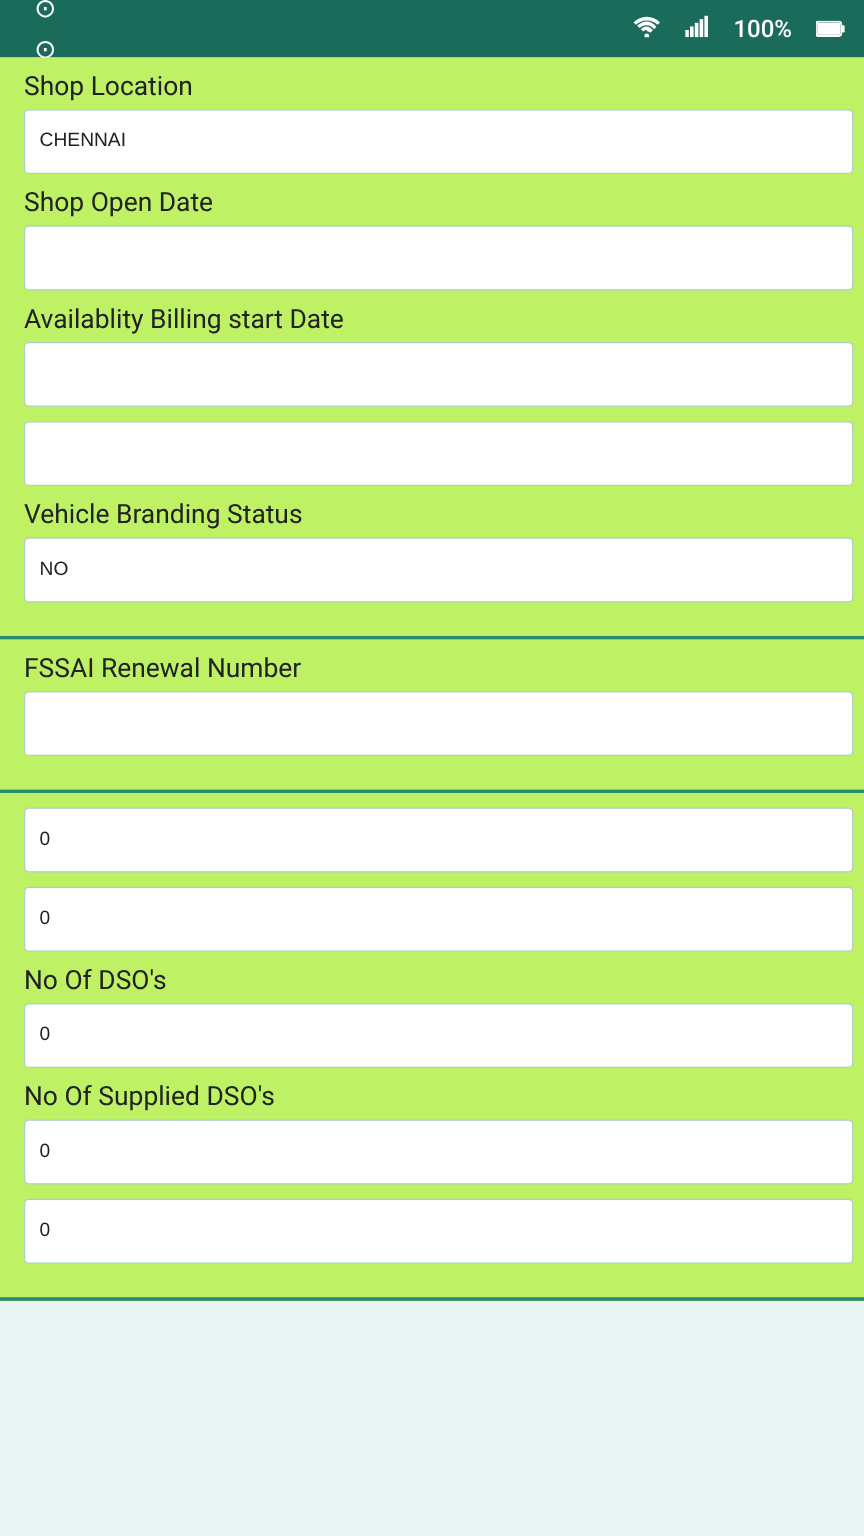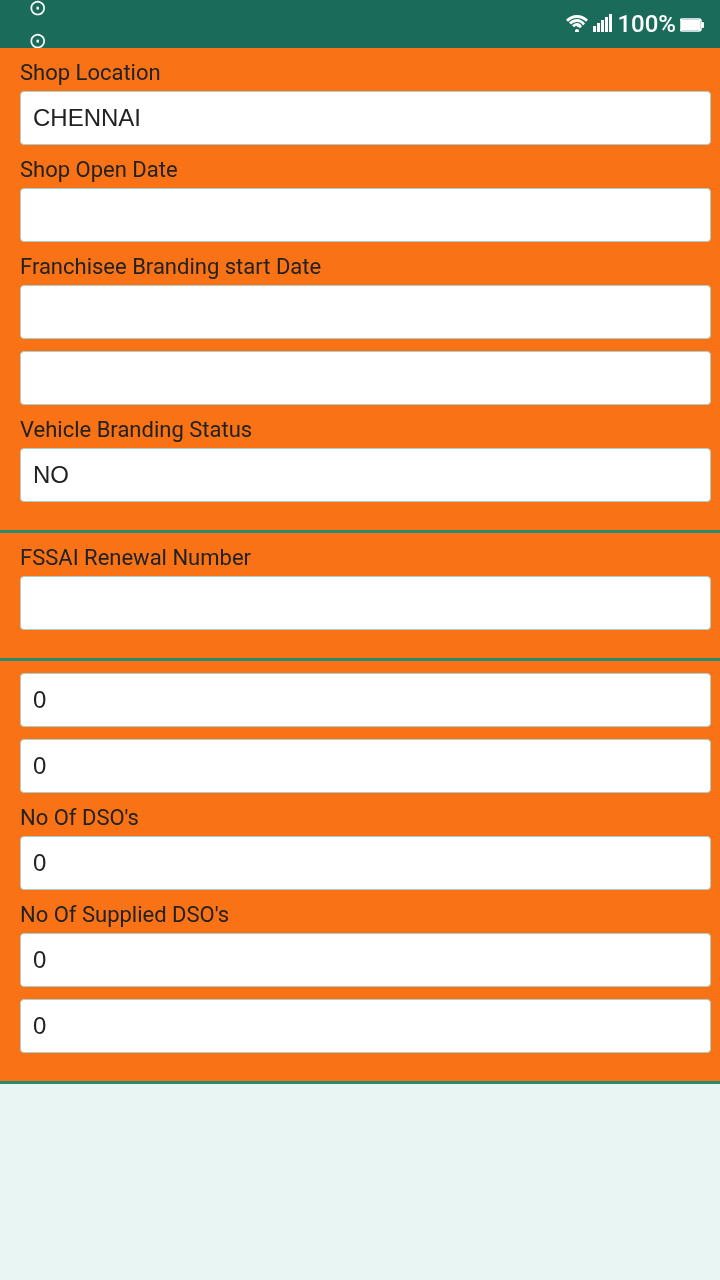--- a/index.html
+++ b/index.html
@@ -19,33 +19,33 @@
       color: white;
       height: 48px;
       display: flex;
       align-items: center;
       justify-content: space-between;
       padding: 0 16px;
       font-size: 22px;
       font-weight: 500;
     }
     .status-left { display: flex; align-items: center; gap: 8px; flex-direction: column; }
-    .status-right { display: flex; align-items: center; gap: 4px; font-size: 24px; }
+    .status-right { display: flex; align-items: center; gap: 20px; font-size: 20px; }
 
     
     .content {
       flex: 1;
       background: #e8f5f2;
       padding: 0;
       overflow-y: auto;
     }
 
     
     .section {
-      background: #f97316;
+      background: #bef264;
       padding: 12px 9px 16px 20px;
       border-bottom: 3px solid #2a8a70;
     }
 
     .field-group {
       margin-bottom: 12px;
     }
 
     .field-label {
       font-size: 22px;
@@ -54,21 +54,21 @@
       font-weight: 400;
     }
 
     .field-input {
       width: 100%;
       height: 54px;
       border: 1.5px solid #aacfc8;
       border-radius: 4px;
       background: white;
       padding: 0 12px;
-      font-size: 24px;
+      font-size: 16px;
       color: #222;
       outline: none;
     }
   </style>
 </head>
 <body>
 
 <div class="status-bar">
   <div class="status-left">
     <span>7:51</span>
@@ -113,21 +113,21 @@
       <div class="field-label">Shop Location</div>
       <input class="field-input" type="text" value="CHENNAI" style="">
     </div>
 
     <div class="field-group">
       <div class="field-label">Shop Open Date</div>
       <input class="field-input" type="text" style="">
     </div>
 
     <div class="field-group">
-      <div class="field-label">Franchisee Branding start Date</div>
+      <div class="field-label">Availablity Billing start Date</div>
       <input class="field-input" type="text" style="">
     </div>
 
     <div class="field-group">
       <input class="field-input" type="text" style="">
     </div>
 
     <div class="field-group">
       <div class="field-label">Vehicle Branding Status</div>
       <input class="field-input" type="text" value="NO" style="">

